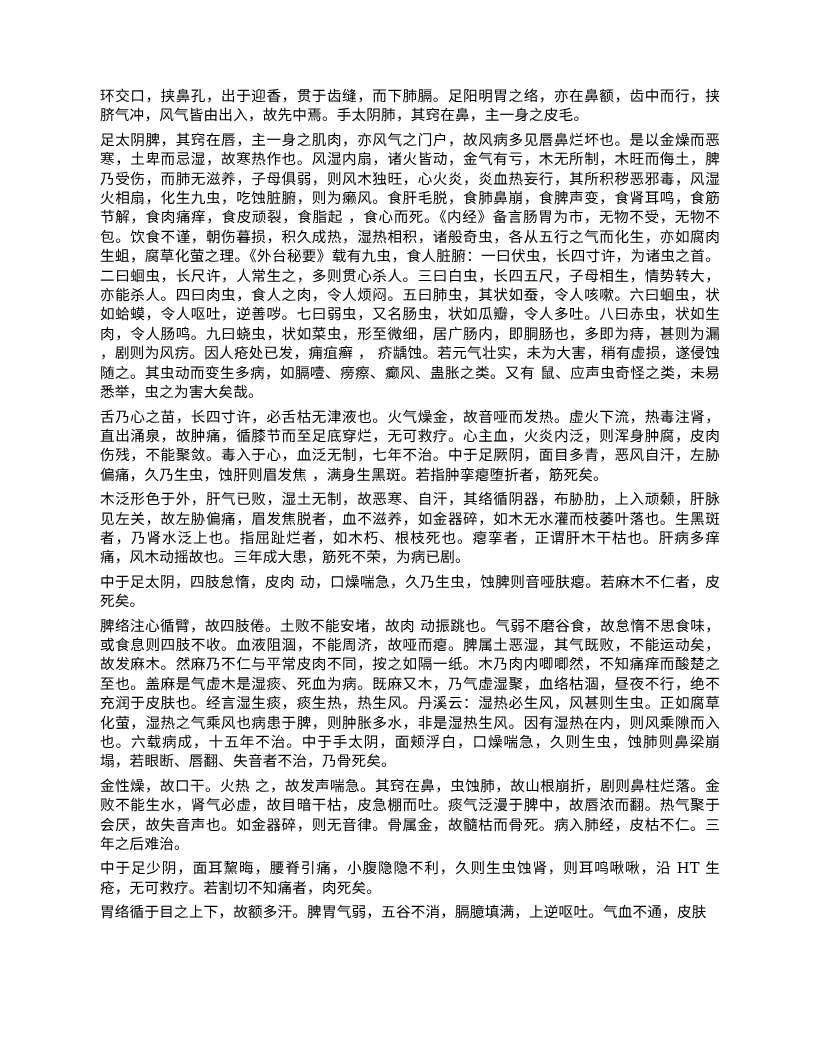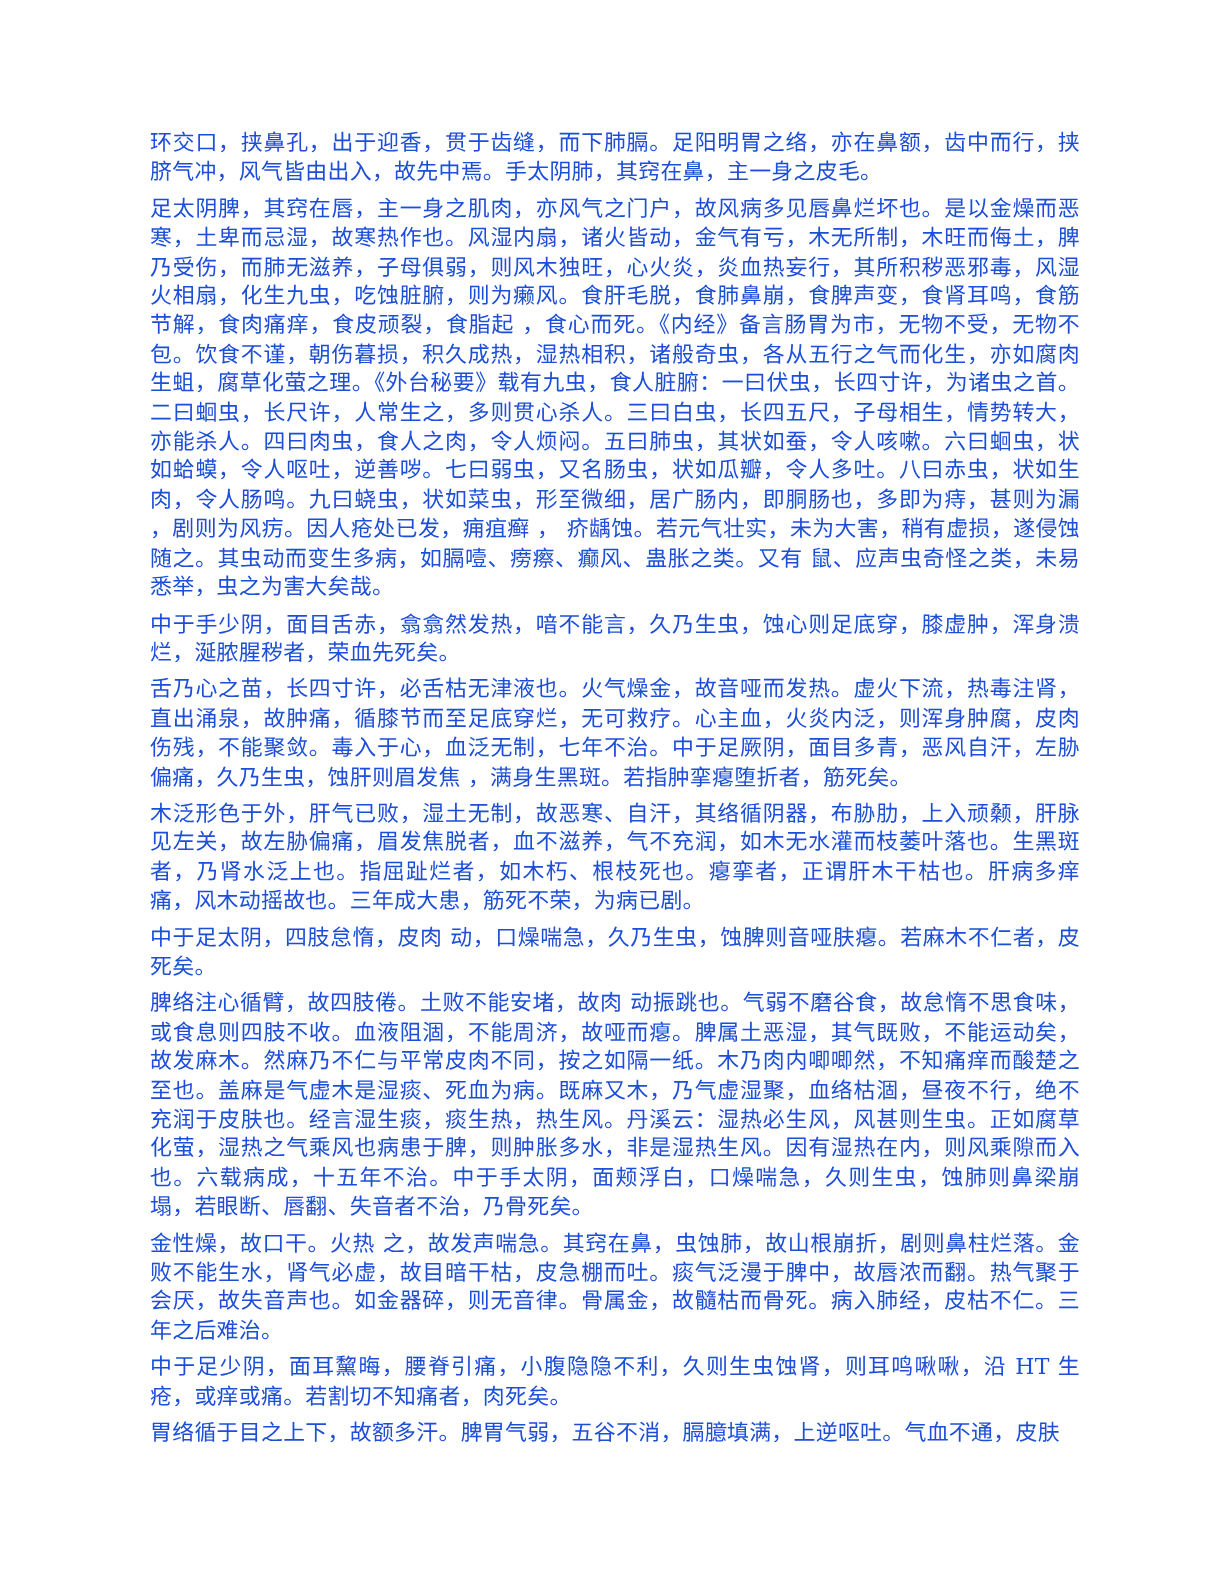--- a/index.html
+++ b/index.html
@@ -15,21 +15,21 @@
   }
   .page {
     box-sizing: border-box;
     width: 816px;
     height: 1056px;
     padding: 86px 100px 60px 100px;
     background: #ffffff;
   }
   .doc-body {
     width: 620px;
-    color: #1d4ed8;
+    color: #000000;
   }
   .doc-body p {
     margin: 0 0 5px 0;
     font-size: 14.6px;
     line-height: 19.4px;
     text-align: justify;
     text-justify: inter-ideograph;
     letter-spacing: 0.2px;
     word-break: break-all;
   }
@@ -37,22 +37,21 @@
     margin-bottom: 10px;
   }
 </style>
 </head>
 <body>
 
 <div class="page">
   <div class="doc-body">
     <p>环交口，挟鼻孔，出于迎香，贯于齿缝，而下肺膈。足阳明胃之络，亦在鼻额，齿中而行，挟脐气冲，风气皆由出入，故先中焉。手太阴肺，其窍在鼻，主一身之皮毛。</p>
     <p>足太阴脾，其窍在唇，主一身之肌肉，亦风气之门户，故风病多见唇鼻烂坏也。是以金燥而恶寒，土卑而忌湿，故寒热作也。风湿内扇，诸火皆动，金气有亏，木无所制，木旺而侮土，脾乃受伤，而肺无滋养，子母俱弱，则风木独旺，心火炎，炎血热妄行，其所积秽恶邪毒，风湿火相扇，化生九虫，吃蚀脏腑，则为癞风。食肝毛脱，食肺鼻崩，食脾声变，食肾耳鸣，食筋节解，食肉痛痒，食皮顽裂，食脂起 ，食心而死。《内经》备言肠胃为市，无物不受，无物不包。饮食不谨，朝伤暮损，积久成热，湿热相积，诸般奇虫，各从五行之气而化生，亦如腐肉生蛆，腐草化萤之理。《外台秘要》载有九虫，食人脏腑：一曰伏虫，长四寸许，为诸虫之首。二曰蛔虫，长尺许，人常生之，多则贯心杀人。三曰白虫，长四五尺，子母相生，情势转大，亦能杀人。四曰肉虫，食人之肉，令人烦闷。五曰肺虫，其状如蚕，令人咳嗽。六曰蛔虫，状如蛤蟆，令人呕吐，逆善哕。七曰弱虫，又名肠虫，状如瓜瓣，令人多吐。八曰赤虫，状如生肉，令人肠鸣。九曰蛲虫，状如菜虫，形至微细，居广肠内，即胴肠也，多即为痔，甚则为漏 ，剧则为风疠。因人疮处已发，痈疽癣 ， 疥龋蚀。若元气壮实，未为大害，稍有虚损，遂侵蚀随之。其虫动而变生多病，如膈噎、痨瘵、癫风、蛊胀之类。又有 鼠、应声虫奇怪之类，未易悉举，虫之为害大矣哉。</p>
-    <p>中于手少阴，面目舌赤，翕翕然发热，喑不能言，久乃生虫，蚀心则足底穿，膝虚肿，浑身溃烂，涎脓腥秽者，荣血先死矣。</p>
     <p>舌乃心之苗，长四寸许，必舌枯无津液也。火气燥金，故音哑而发热。虚火下流，热毒注肾，直出涌泉，故肿痛，循膝节而至足底穿烂，无可救疗。心主血，火炎内泛，则浑身肿腐，皮肉伤残，不能聚敛。毒入于心，血泛无制，七年不治。中于足厥阴，面目多青，恶风自汗，左胁偏痛，久乃生虫，蚀肝则眉发焦 ，满身生黑斑。若指肿挛瘪堕折者，筋死矣。</p>
-    <p>木泛形色于外，肝气已败，湿土无制，故恶寒、自汗，其络循阴器，布胁肋，上入顽颡，肝脉见左关，故左胁偏痛，眉发焦脱者，血不滋养，气不充润，如木无水灌而枝萎叶落也。生黑斑者，乃肾水泛上也。指屈趾烂者，如木朽、根枝死也。瘪挛者，正谓肝木干枯也。肝病多痒痛，风木动摇故也。三年成大患，筋死不荣，为病已剧。</p>
+    <p>木泛形色于外，肝气已败，湿土无制，故恶寒、自汗，其络循阴器，布胁肋，上入顽颡，肝脉见左关，故左胁偏痛，眉发焦脱者，血不滋养，如金器碎，如木无水灌而枝萎叶落也。生黑斑者，乃肾水泛上也。指屈趾烂者，如木朽、根枝死也。瘪挛者，正谓肝木干枯也。肝病多痒痛，风木动摇故也。三年成大患，筋死不荣，为病已剧。</p>
     <p>中于足太阴，四肢怠惰，皮肉 动，口燥喘急，久乃生虫，蚀脾则音哑肤瘪。若麻木不仁者，皮死矣。</p>
     <p>脾络注心循臂，故四肢倦。土败不能安堵，故肉 动振跳也。气弱不磨谷食，故怠惰不思食味，或食息则四肢不收。血液阻涸，不能周济，故哑而瘪。脾属土恶湿，其气既败，不能运动矣，故发麻木。然麻乃不仁与平常皮肉不同，按之如隔一纸。木乃肉内唧唧然，不知痛痒而酸楚之至也。盖麻是气虚木是湿痰、死血为病。既麻又木，乃气虚湿聚，血络枯涸，昼夜不行，绝不充润于皮肤也。经言湿生痰，痰生热，热生风。丹溪云：湿热必生风，风甚则生虫。正如腐草化萤，湿热之气乘风也病患于脾，则肿胀多水，非是湿热生风。因有湿热在内，则风乘隙而入也。六载病成，十五年不治。中于手太阴，面颊浮白，口燥喘急，久则生虫，蚀肺则鼻梁崩塌，若眼断、唇翻、失音者不治，乃骨死矣。</p>
     <p>金性燥，故口干。火热 之，故发声喘急。其窍在鼻，虫蚀肺，故山根崩折，剧则鼻柱烂落。金败不能生水，肾气必虚，故目暗干枯，皮急棚而吐。痰气泛漫于脾中，故唇浓而翻。热气聚于会厌，故失音声也。如金器碎，则无音律。骨属金，故髓枯而骨死。病入肺经，皮枯不仁。三年之后难治。</p>
-    <p>中于足少阴，面耳黧晦，腰脊引痛，小腹隐隐不利，久则生虫蚀肾，则耳鸣啾啾，沿 HT 生疮，或痒或痛。若割切不知痛者，肉死矣。</p>
+    <p>中于足少阴，面耳黧晦，腰脊引痛，小腹隐隐不利，久则生虫蚀肾，则耳鸣啾啾，沿 HT 生疮，无可救疗。若割切不知痛者，肉死矣。</p>
     <p>胃络循于目之上下，故额多汗。脾胃气弱，五谷不消，膈臆填满，上逆呕吐。气血不通，皮肤</p>
   </div>
 </div>
 
 </body></html>

